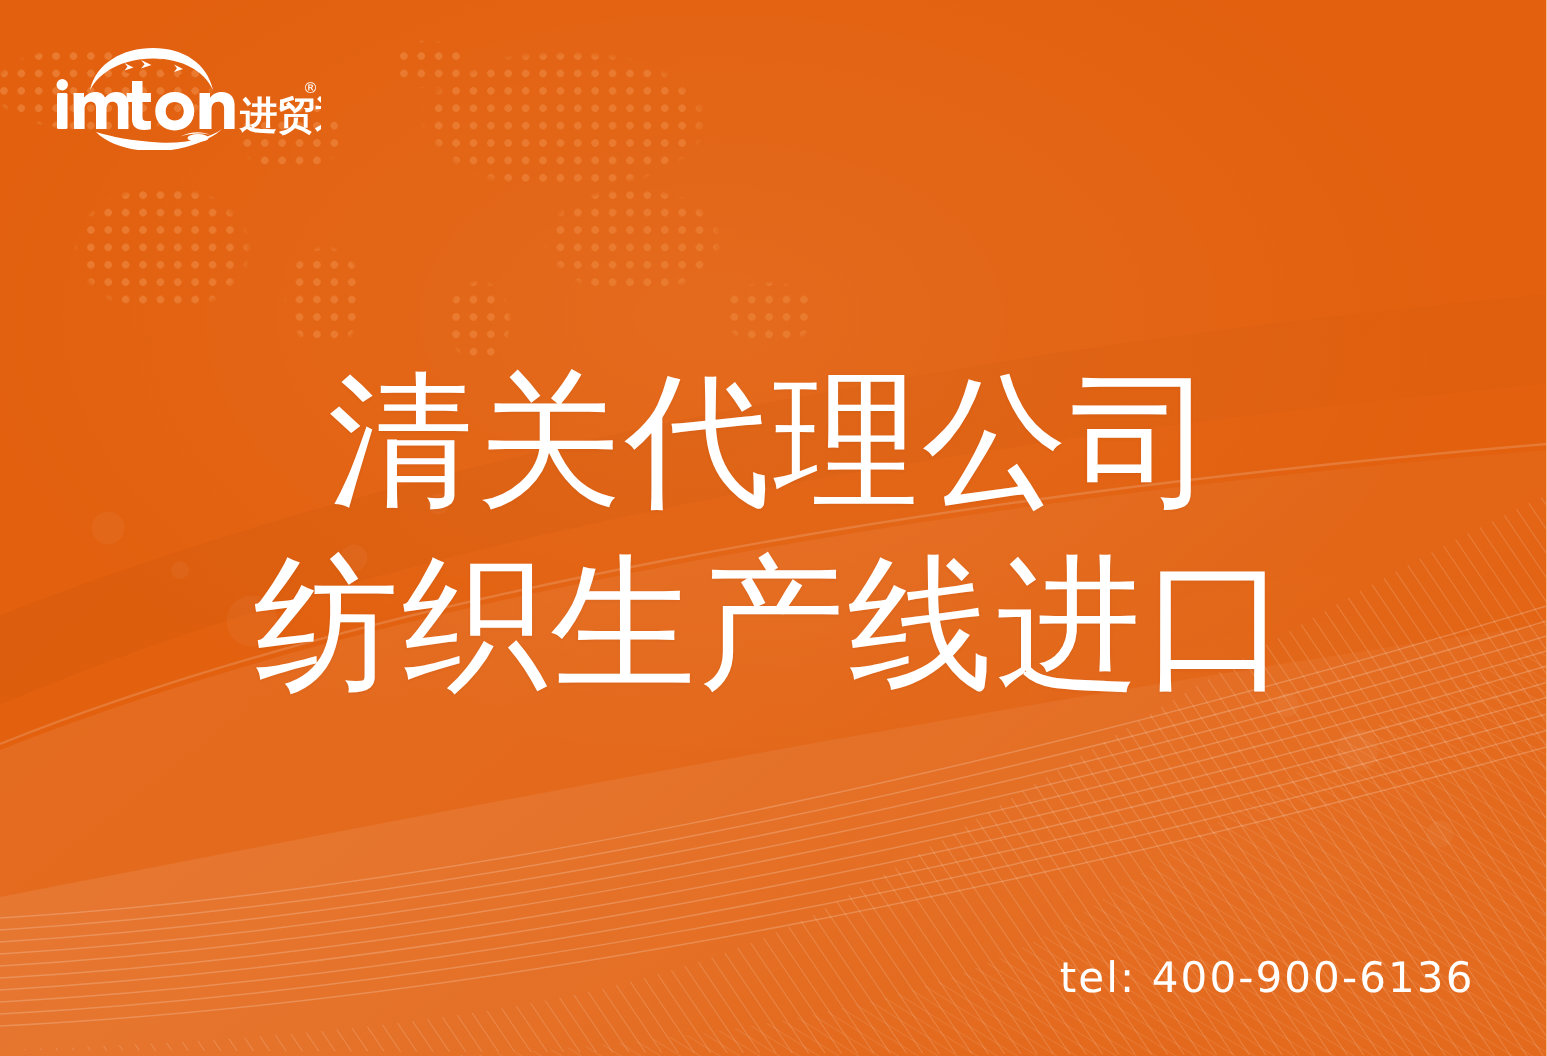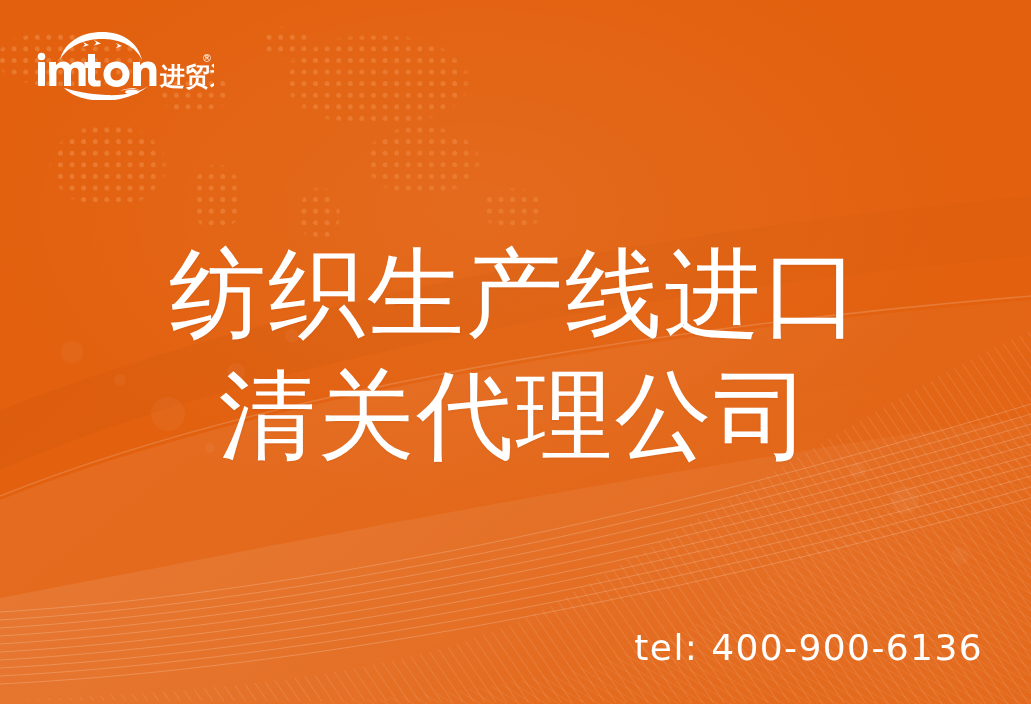--- a/index.html
+++ b/index.html
@@ -97,21 +97,21 @@
     text-shadow: 0 1px 2px rgba(150,60,0,0.12);
   }
   #headline .line { display: block; }
 
   
   #phone {
     position: absolute;
     right: 48px;
     bottom: 36px;
     color: #ffffff;
-    font-size: 36px;
+    font-size: 28px;
     letter-spacing: 1.4px;
     font-family: "DejaVu Sans", "Liberation Sans", sans-serif;
     white-space: nowrap;
   }
 </style>
 </head>
 <body>
 
 <div id="banner">
 
@@ -235,19 +235,19 @@
     </g>
 
     <g fill="#ffffff">
       <path d="M28,58 C40,70 66,74 88,68 C100,64.6 108,60 112,56 C104,62 88,66 70,65 C52,64 38,61 28,58 Z"></path>
       <path d="M84,61 c6,-2 14,-2.6 20,-1.2 c-5,-2.4 -13,-2.4 -20,1.2 Z"></path>
       <ellipse cx="96" cy="62" rx="7" ry="2.6"></ellipse>
     </g>
   </svg>
 
   <div id="headline">
+    <span class="line">清关代理公司</span>
     <span class="line">纺织生产线进口</span>
-    <span class="line">清关代理公司</span>
   </div>
 
   <div id="phone">tel: 400-900-6136</div>
 
 </div>
 
 </body></html>

